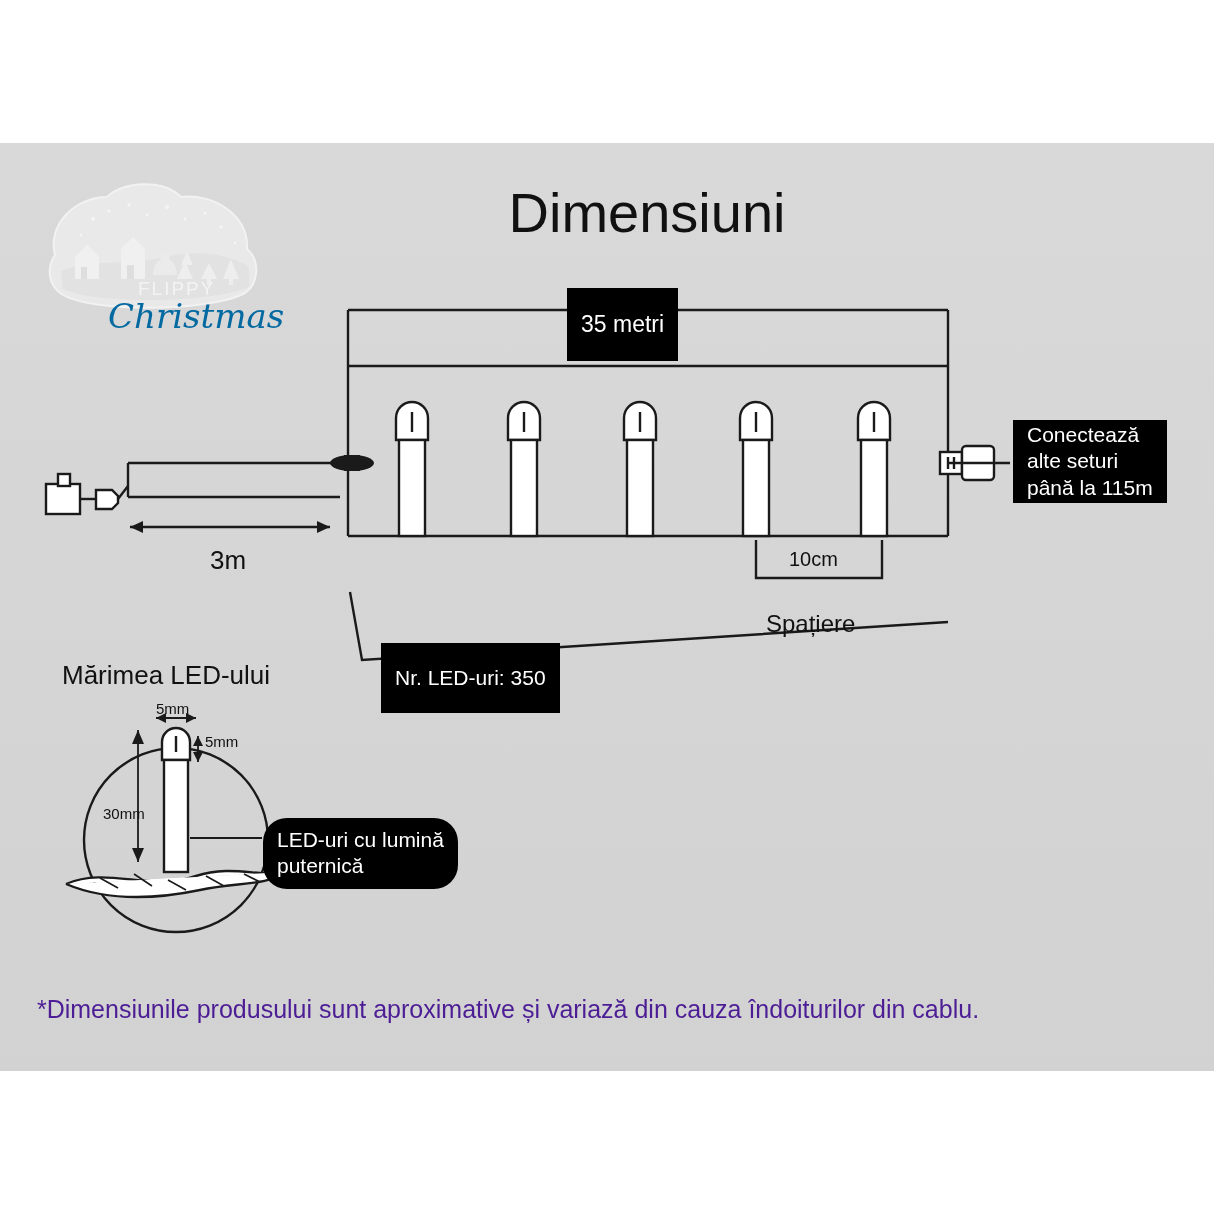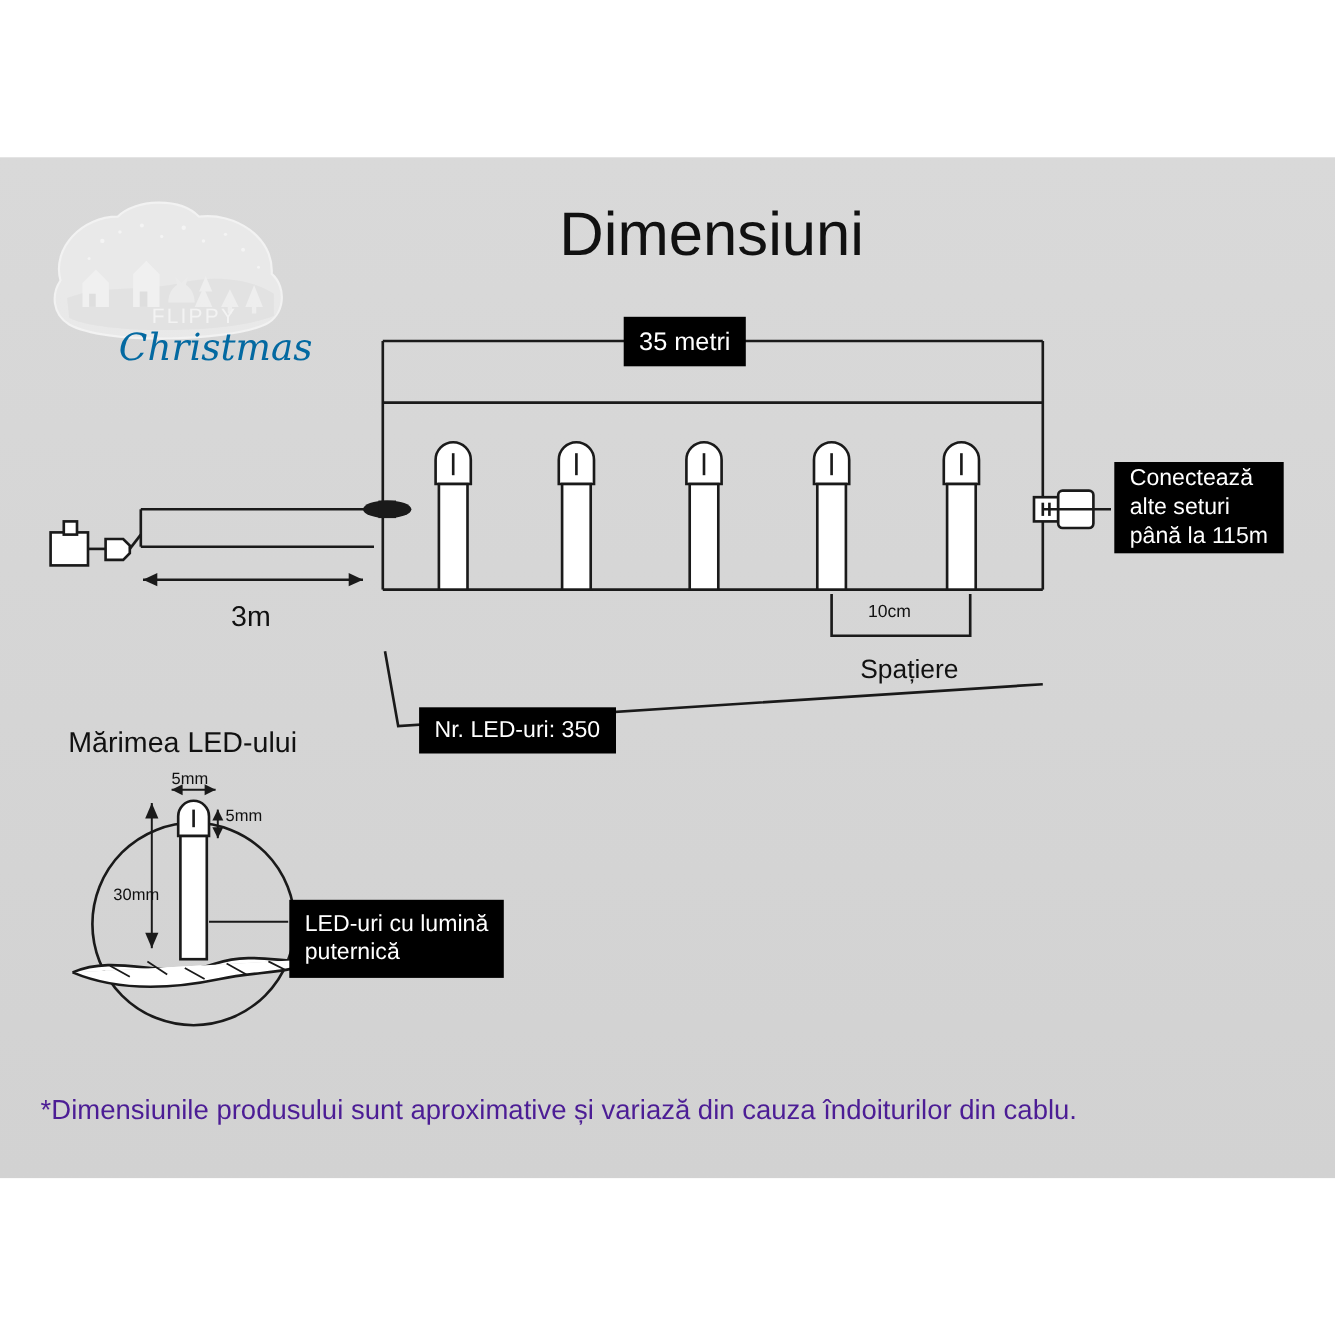--- a/index.html
+++ b/index.html
@@ -75,38 +75,38 @@
     width: 1214px;
     height: 1214px;
   }
   
   .chip {
     position: absolute;
     background: #000;
     color: #fff;
     font-size: 21px;
     line-height: 1.25;
-    padding: 8px 14px;
+    padding: 22px 14px;
     white-space: pre;
     font-family: "Liberation Sans", sans-serif;
   }
   .chip.c-35m   { left: 567px;  top: 288px; font-size: 23px; }
   .chip.c-sect  { left: 524px;  top: 351px; }
   .chip.c-conn  { left: 1013px; top: 420px; font-size: 21px; padding: 2px 14px; }
   .chip.c-led   { left: 381px;  top: 643px; }
-  .chip.c-bright{ left: 263px;  top: 818px; padding: 9px 14px; }
+  .chip.c-bright{ left: 263px;  top: 818px; padding: 9px 14px; border-radius: 24px; }
   
   .lbl {
     position: absolute;
     color: #111;
     font-family: "Liberation Sans", sans-serif;
   }
   .lbl.l-3m     { left: 210px; top: 545px; font-size: 26px; }
-  .lbl.l-10cm   { left: 789px; top: 548px; font-size: 16px; text-align: right; }
-  .lbl.l-space  { left: 766px; top: 595px; font-size: 24px; margin-left: 16px; }
+  .lbl.l-10cm   { left: 789px; top: 548px; font-size: 20px; text-align: right; }
+  .lbl.l-space  { left: 766px; top: 610px; font-size: 24px; }
   .lbl.l-marime { left: 62px;  top: 660px; font-size: 26px; }
   .lbl.l-5mm-a  { left: 156px; top: 700px; font-size: 15px; }
   .lbl.l-5mm-b  { left: 205px; top: 733px; font-size: 15px; }
   .lbl.l-30mm   { left: 103px; top: 805px; font-size: 15px; }
   
   .footnote {
     position: absolute;
     left: 12px;
     top: 995px;
     width: 992px;

